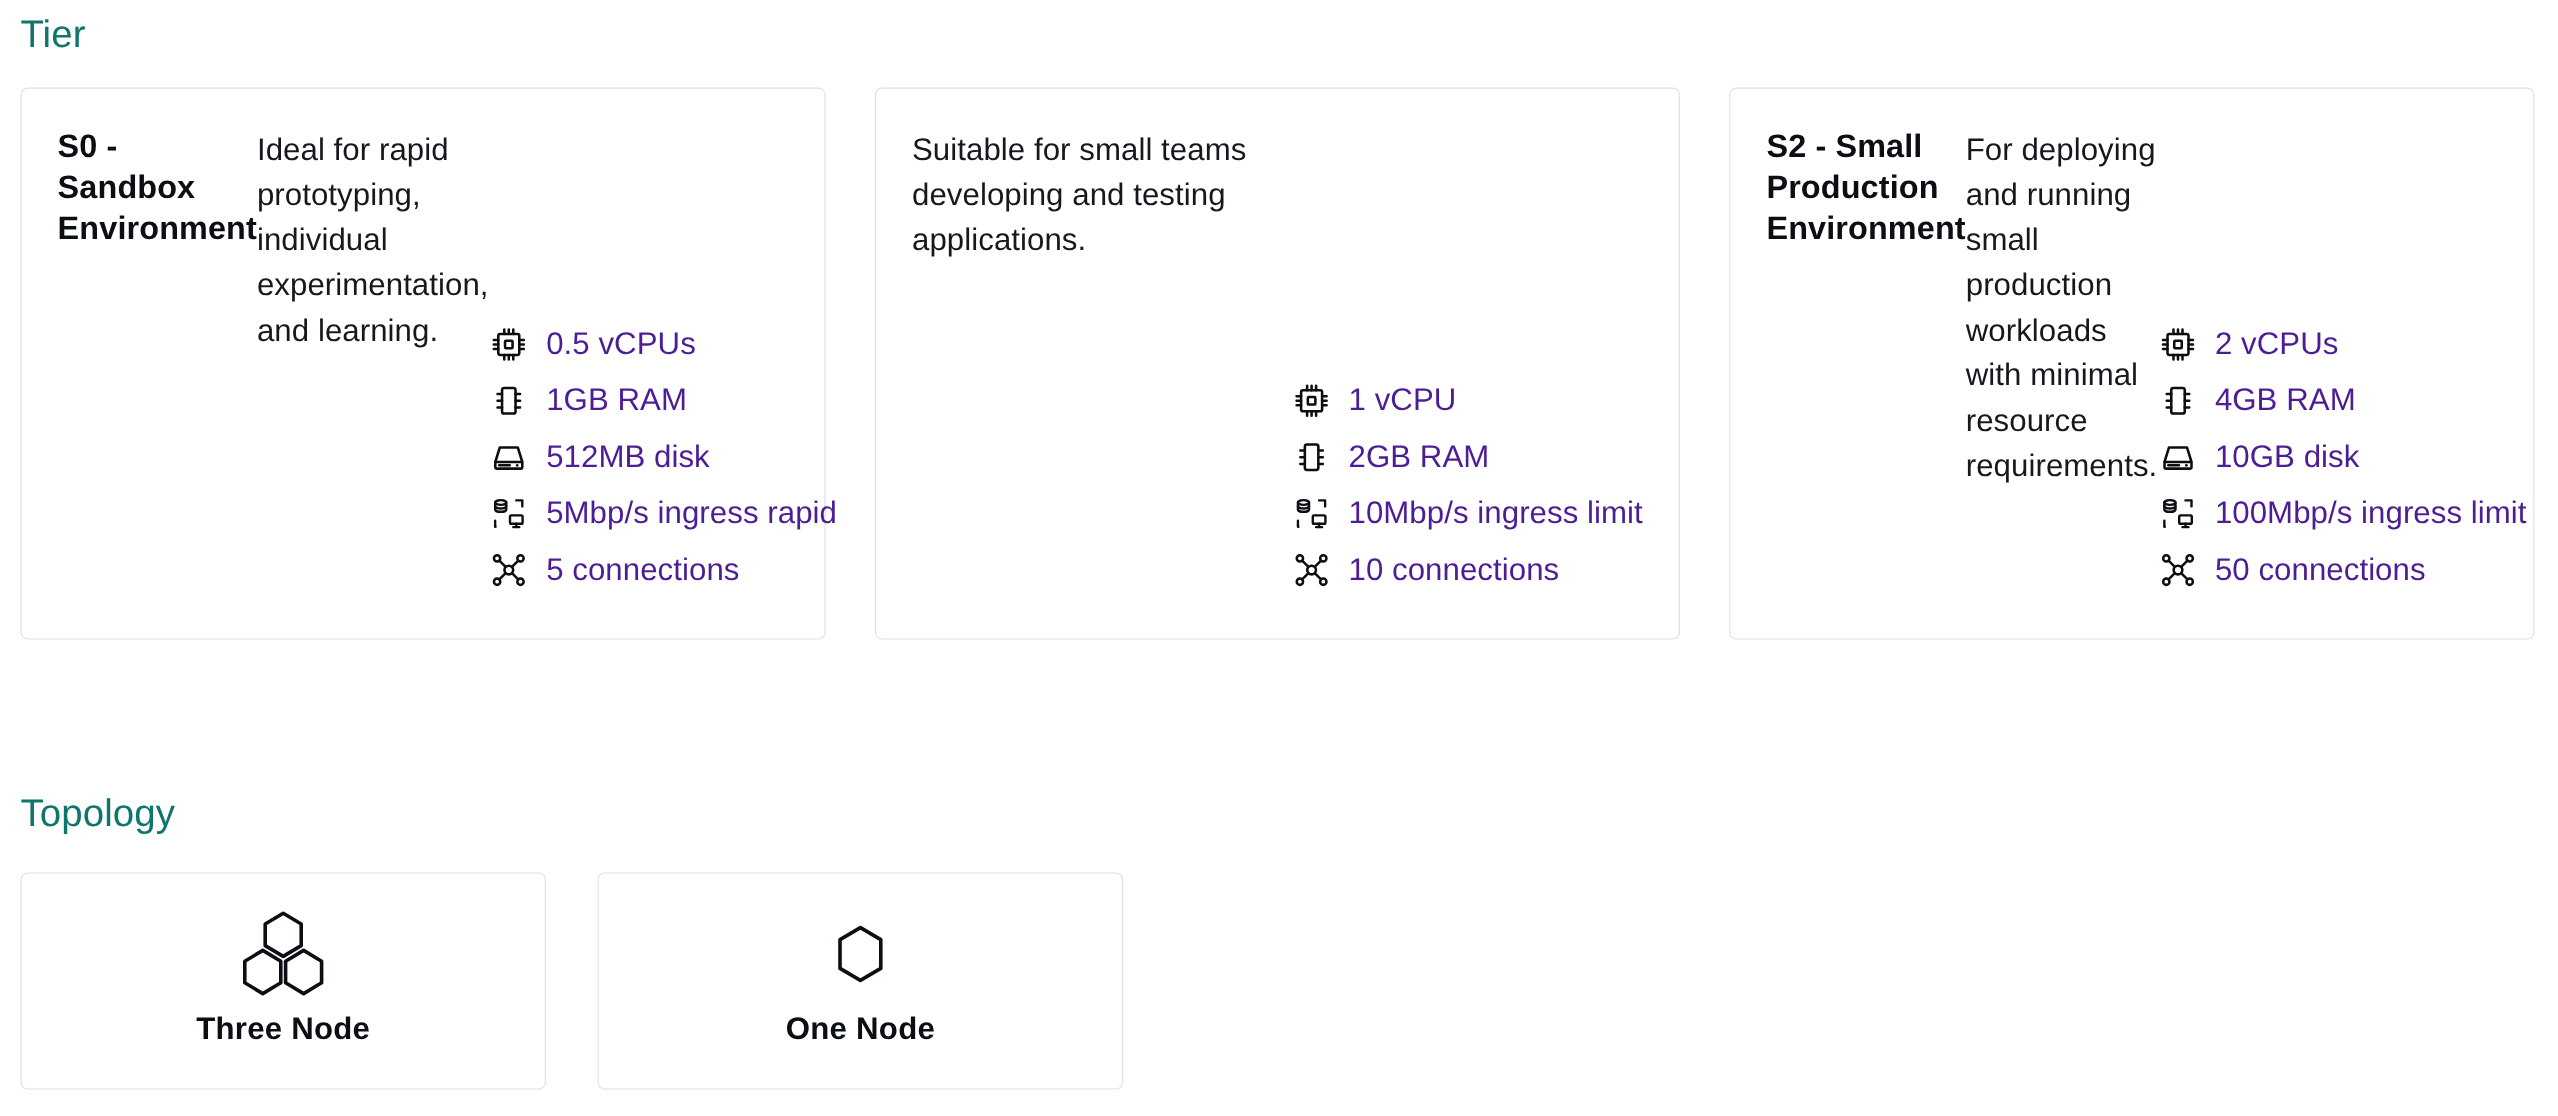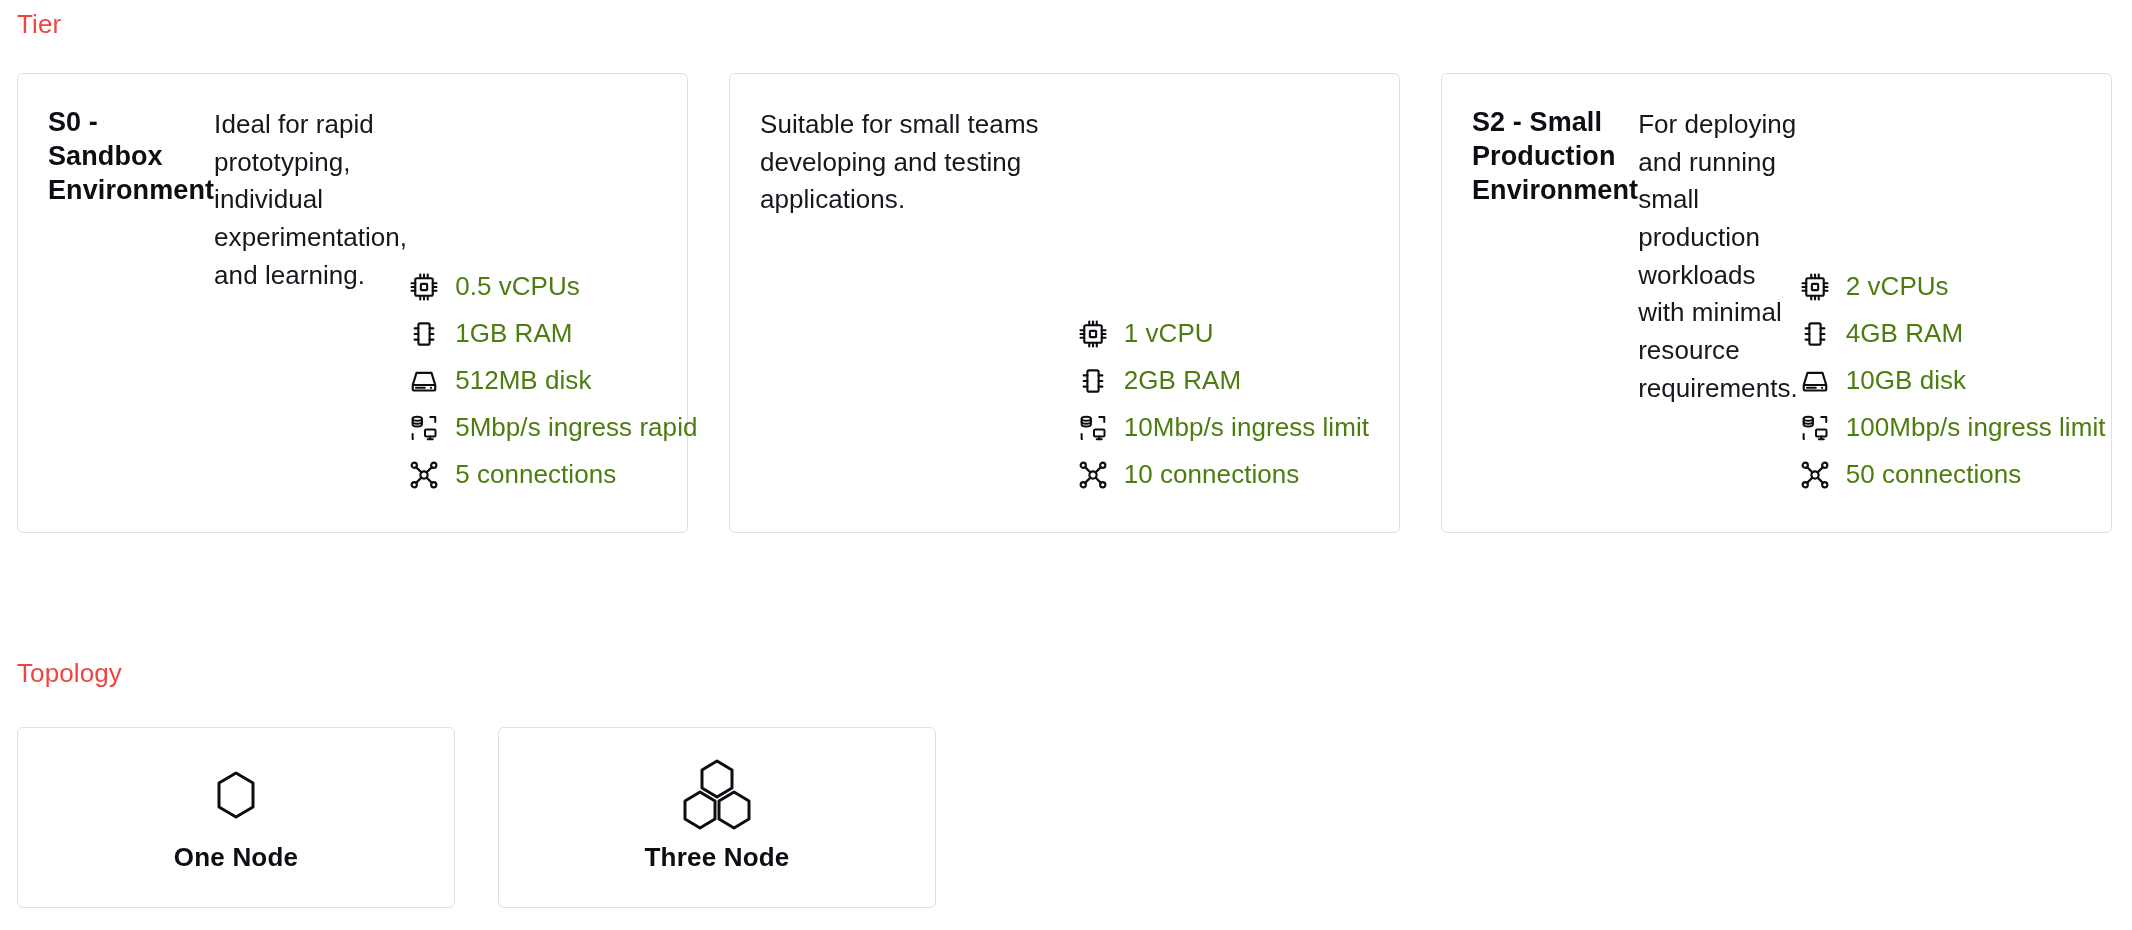--- a/index.html
+++ b/index.html
@@ -16,23 +16,23 @@
 
   .page {
     position: relative;
     width: 2132px;
     height: 930px;
     padding: 0;
   }
 
   
   .section-label {
-    font-size: 26px;
+    font-size: 32px;
     font-weight: 400;
-    color: #ef4444;
+    color: #0f766e;
     line-height: 1.2;
     letter-spacing: 0.1px;
   }
   #tier-label   { position: absolute; left: 17px; top: 9px; }
   #topology-label { position: absolute; left: 17px; top: 658px; }
 
   
   .tier-row {
     position: absolute;
     left: 17px;
@@ -95,21 +95,21 @@
     display: flex;
     align-items: center;
     justify-content: center;
     color: #0b0e12;
   }
   .spec-icon svg { display: block; }
 
   .spec-text {
     font-size: 26px;
     font-weight: 400;
-    color: #4d7c0f;
+    color: #4c1d95;
     line-height: 1.2;
     letter-spacing: 0.05px;
     white-space: nowrap;
   }
 
   
   .topology-row {
     position: absolute;
     left: 17px;
     top: 727px;
@@ -353,36 +353,36 @@
         </div>
 
       </div>
     </div>
 
   </div>
 
   <div class="section-label" id="topology-label">Topology</div>
 
   <div class="topology-row">
-
-    <div class="topology-card">
-      <span class="topology-icon">
-        <svg width="46" height="52" viewBox="0 0 46 52" fill="none" stroke="currentColor" stroke-width="3" stroke-linejoin="round">
-          <polygon points="23,4 40,14 40,38 23,48 6,38 6,14"></polygon>
-        </svg>
-      </span>
-      <span class="topology-label">One Node</span>
-    </div>
 
     <div class="topology-card">
       <span class="topology-icon">
         <svg width="84" height="72" viewBox="0 0 84 72" fill="none" stroke="currentColor" stroke-width="3" stroke-linejoin="round">
           <polygon points="42,2 57,11 57,29 42,38 27,29 27,11"></polygon>
           <polygon points="25,33 40,42 40,60 25,69 10,60 10,42"></polygon>
           <polygon points="59,33 74,42 74,60 59,69 44,60 44,42"></polygon>
         </svg>
       </span>
       <span class="topology-label">Three Node</span>
     </div>
 
+    <div class="topology-card">
+      <span class="topology-icon">
+        <svg width="46" height="52" viewBox="0 0 46 52" fill="none" stroke="currentColor" stroke-width="3" stroke-linejoin="round">
+          <polygon points="23,4 40,14 40,38 23,48 6,38 6,14"></polygon>
+        </svg>
+      </span>
+      <span class="topology-label">One Node</span>
+    </div>
+
   </div>
 
 </div>
 
 </body></html>

